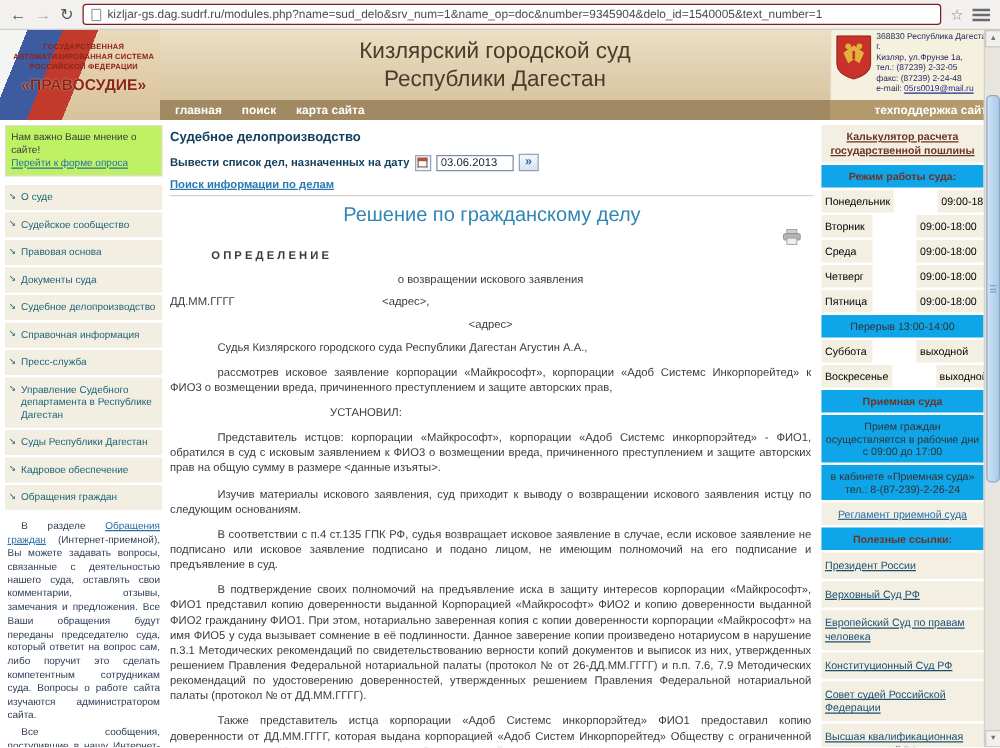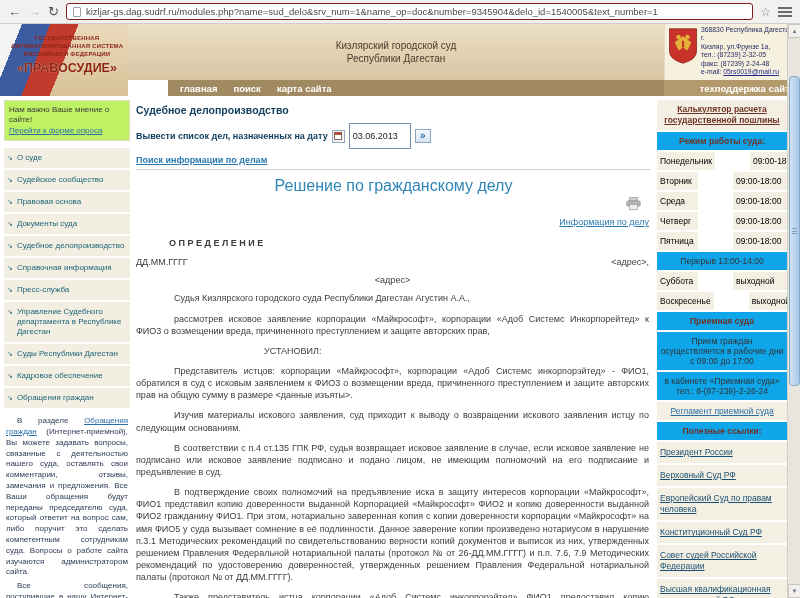--- a/index.html
+++ b/index.html
@@ -26,29 +26,29 @@
     background:
       linear-gradient(112deg, #f4f4f2 0%, #f4f4f2 14%, #3c5ba0 14%, #3c5ba0 32%, #c23a2c 32%, #c23a2c 50%, rgba(0,0,0,0) 50%),
       linear-gradient(180deg,#ead9ba,#d9c29a); }
   .logo-text { position:absolute; left:8px; right:2px; top:10px; text-align:center; color:#8e2418; }
   .logo-text .l-small { font-size:6px; font-weight:bold; letter-spacing:.2px; line-height:1.35; }
   .logo-text .l-big { font-size:12.5px; font-weight:bold; margin-top:3px; text-shadow:0 0 1px #f7e9c9; }
   .header-right { flex:1; display:flex; flex-direction:column; }
   .banner-row { height:56px; display:flex; }
   .banner-mid { flex:1; background:linear-gradient(180deg,#ecdfc4,#d8c5a2);
     display:flex; flex-direction:column; align-items:center; justify-content:center;
-    color:#4d3a2b; font-size:10px; line-height:1.3; }
+    color:#4d3a2b; font-size:18px; line-height:1.3; }
   .contact-panel { width:136px; flex:none; background:#f6f0de; border-left:1px solid #e4dcc2;
     padding:2px 3px 0 3px; display:flex; flex-direction:column; }
   .contact-top { display:flex; gap:3px; }
   .arms { flex:none; margin-top:1px; }
   .contact-lines { font-size:6.8px; line-height:1.25; color:#232b63; }
   .contact-lines a { color:#232b8a; text-decoration:underline; }
   .map-link { font-size:7.5px; font-weight:bold; color:#5a2d20; margin:3px 0 2px 40px; text-decoration:none; }
-  .nav-bar { height:16px; display:flex; align-items:center; background:#a18a62;margin-left:40px; }
+  .nav-bar { height:16px; display:flex; align-items:center; background:#a18a62; }
   .nav-left { flex:1; display:flex; gap:16px; padding-left:12px; }
   .nav-link { color:#fff; font-weight:bold; font-size:9.5px; text-decoration:none; }
   .nav-right { width:136px; flex:none; background:#b29a6c; height:100%;
     display:flex; align-items:center; justify-content:flex-end; padding-right:5px; }
 
   
   .content { display:flex; gap:6px; padding:4px 13px 0 4px; height:502px; overflow:hidden; }
   .left-col { width:126px; flex:none; overflow:hidden; }
   .main-col { flex:1; overflow:hidden; padding-top:2px; }
   .right-col { width:130px; flex:none; overflow:hidden; font-size:8.5px; }
@@ -63,38 +63,38 @@
   .about-text { margin-top:8px; font-size:8px; color:#2e3c56; text-align:justify; line-height:1.35; padding:0 2px; }
   .about-text p { text-indent:11px; margin-bottom:3px; }
   .about-text a { color:#2a6ea8; text-decoration:underline; }
 
   
   .section-title { font-size:10.5px; font-weight:bold; color:#14405e; margin:2px 0 7px; }
   .date-row { display:flex; align-items:center; gap:4px; font-size:9px; font-weight:bold; color:#14405e; }
   .cal-btn { width:13px; height:13px; border:1px solid #93a7b8; background:#f2f6fa; display:flex;
     align-items:center; justify-content:center; padding:1px; }
   .cal-btn .grid { width:8px; height:8px; border:1px solid #8a6a5a; border-top:3px solid #b05040; background:#fff; }
-  .date-input { width:62px; height:13px; border:1px solid #7a8fa5; font-size:9px; padding:12px 3px; color:#222;
+  .date-input { width:62px; height:13px; border:1px solid #7a8fa5; font-size:9px; padding:0 3px; color:#222;
     font-family:"Liberation Sans",sans-serif; }
   .go-btn { height:14px; min-width:16px; border:1px solid #8aa5c0; background:linear-gradient(#f4f8fc,#d9e4ef);
     color:#2a6ea8; font-size:10px; line-height:12px; text-align:center; font-weight:bold; cursor:pointer; }
   .search-link { display:inline-block; font-size:9px; font-weight:bold; color:#2a7ab0;
     text-decoration:underline; margin:5px 0 3px; }
   .rule { border-top:1px solid #d5d2c8; margin:1px 0 4px; }
   .doc-title { text-align:center; font-size:16px; color:#2f85b5; margin:7px 0 1px; }
   .print-row { text-align:right; padding-right:10px; height:15px; }
   .info-row { text-align:right; padding-right:2px; margin-bottom:8px; }
   .info-row a { font-size:9px; color:#2a7ab0; text-decoration:underline; }
   .document { padding-right:2px; }
   .doc-p { font-size:9px; color:#3c3c3c; line-height:1.35; margin-bottom:8px; }
   .doc-p.just { text-align:justify; }
   .doc-p.indent { text-indent:38px; }
   .doc-p.center { text-align:center; margin-bottom:6px; }
   .doc-p.opred { font-weight:bold; margin-left:33px; margin-bottom:7px; }
-  .doc-p.dateline { display:flex; justify-content:space-between; gap:52px; margin-bottom:6px; }
+  .doc-p.dateline { display:flex; justify-content:flex-start; gap:118px; margin-bottom:6px; }
   .doc-p.ustanovil { margin-left:128px; }
 
   
   .r-row { background:#0ea5e9; margin-bottom:2px; padding:4px 3px; color:#333; }
   .r-center { text-align:center; }
   .r-title { font-weight:bold; color:#6e3226; text-align:center; }
   .calc-link { display:block; background:#f3efe3; margin-bottom:2px; padding:4px 2px; text-align:center;
     font-weight:bold; color:#6e3226; text-decoration:underline; line-height:1.3; }
   .sched-row { display:flex; gap:14px; margin-bottom:2px; }
   .sched-day { flex:1; background:#f3efe3; padding:4px 3px; }
@@ -259,25 +259,23 @@
       <a href="#" class="search-link">Поиск информации по делам</a>
       <div class="rule"></div>
       <div class="doc-title">Решение по гражданскому делу</div>
       <div class="print-row">
         <svg width="15" height="13" viewBox="0 0 15 13">
           <rect x="3.5" y="0.5" width="8" height="3.5" fill="#cfcfcf" stroke="#9a9a9a" stroke-width="0.7"></rect>
           <rect x="0.8" y="4" width="13.4" height="5" rx="1" fill="#b5b5b5" stroke="#8b8b8b" stroke-width="0.7"></rect>
           <rect x="3.5" y="7.5" width="8" height="5" fill="#efefef" stroke="#9a9a9a" stroke-width="0.7"></rect>
         </svg>
       </div>
-      <div class="info-row">
-        <a href="#">Информация по делу</a>
-      </div>
       <div class="document">
         <p class="doc-p opred">О П Р Е Д Е Л Е Н И Е</p>
+        <p class="doc-p center">о возвращении искового заявления</p>
         <p class="doc-p dateline">
             <span>ДД.ММ.ГГГГ</span>
             <span>&lt;адрес&gt;,</span>
           </p>
         <p class="doc-p center">&lt;адрес&gt;</p>
         <p class="doc-p indent">Судья Кизлярского городского суда Республики Дагестан Агустин А.А.,</p>
         <p class="doc-p indent just">рассмотрев исковое заявление корпорации «Майкрософт», корпорации «Адоб Системс Инкорпорейтед» к ФИО3 о возмещении вреда, причиненного преступлением и защите авторских прав,</p>
         <p class="doc-p ustanovil">УСТАНОВИЛ:</p>
         <p class="doc-p indent just">Представитель истцов: корпорации «Майкрософт», корпорации «Адоб Системс инкорпорэйтед» - ФИО1, обратился в суд с исковым заявлением к ФИО3 о возмещении вреда, причиненного преступлением и защите авторских прав на общую сумму в размере &lt;данные изъяты&gt;.</p>
         <p class="doc-p indent just">Изучив материалы искового заявления, суд приходит к выводу о возвращении искового заявления истцу по следующим основаниям.</p>

